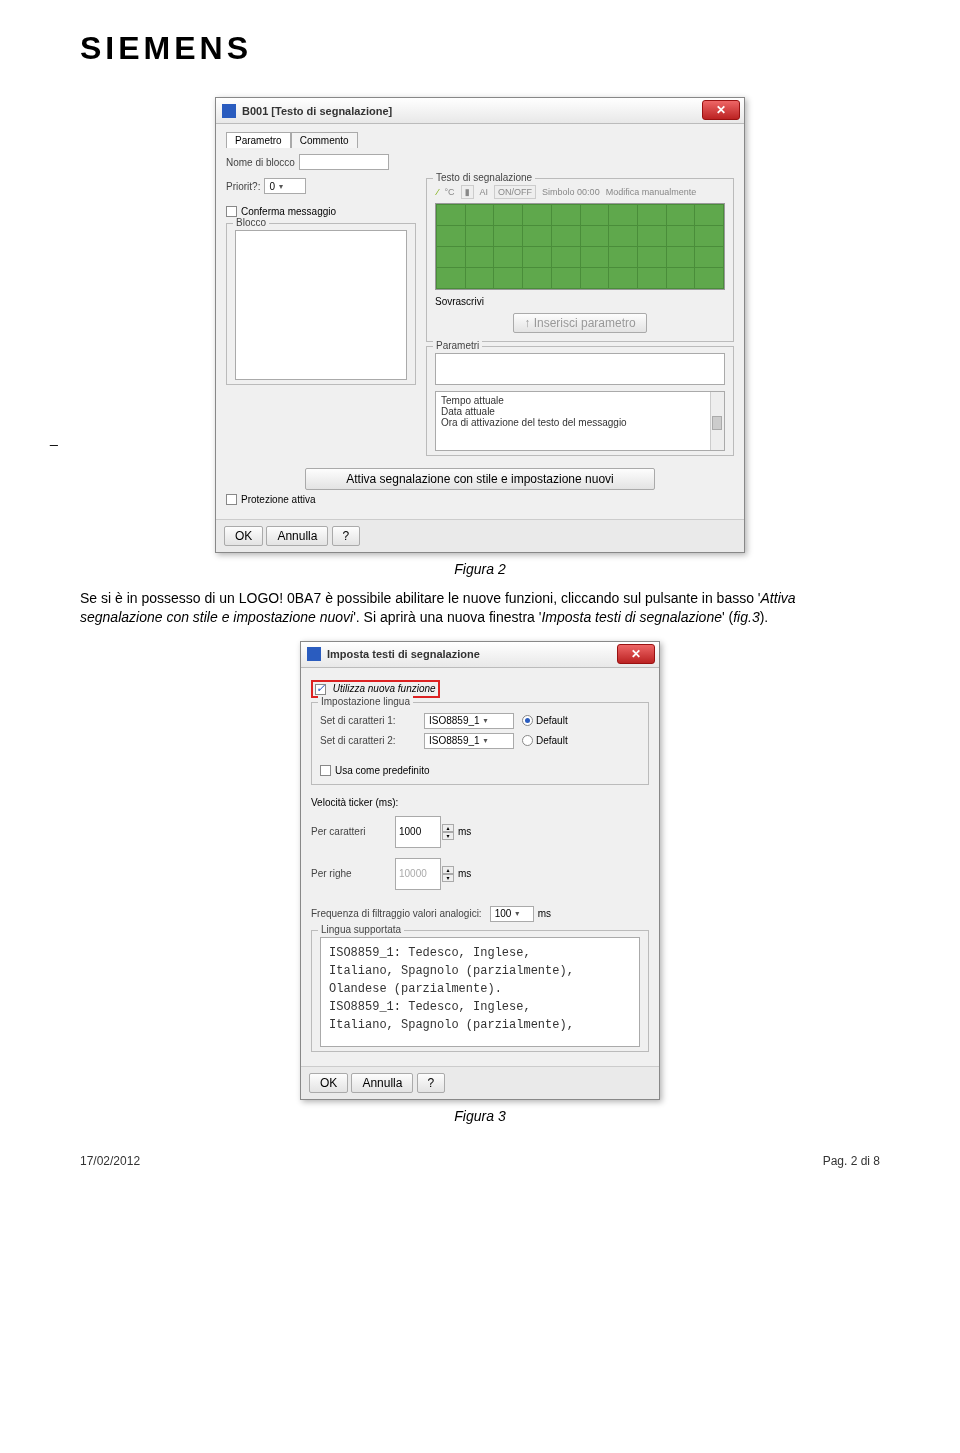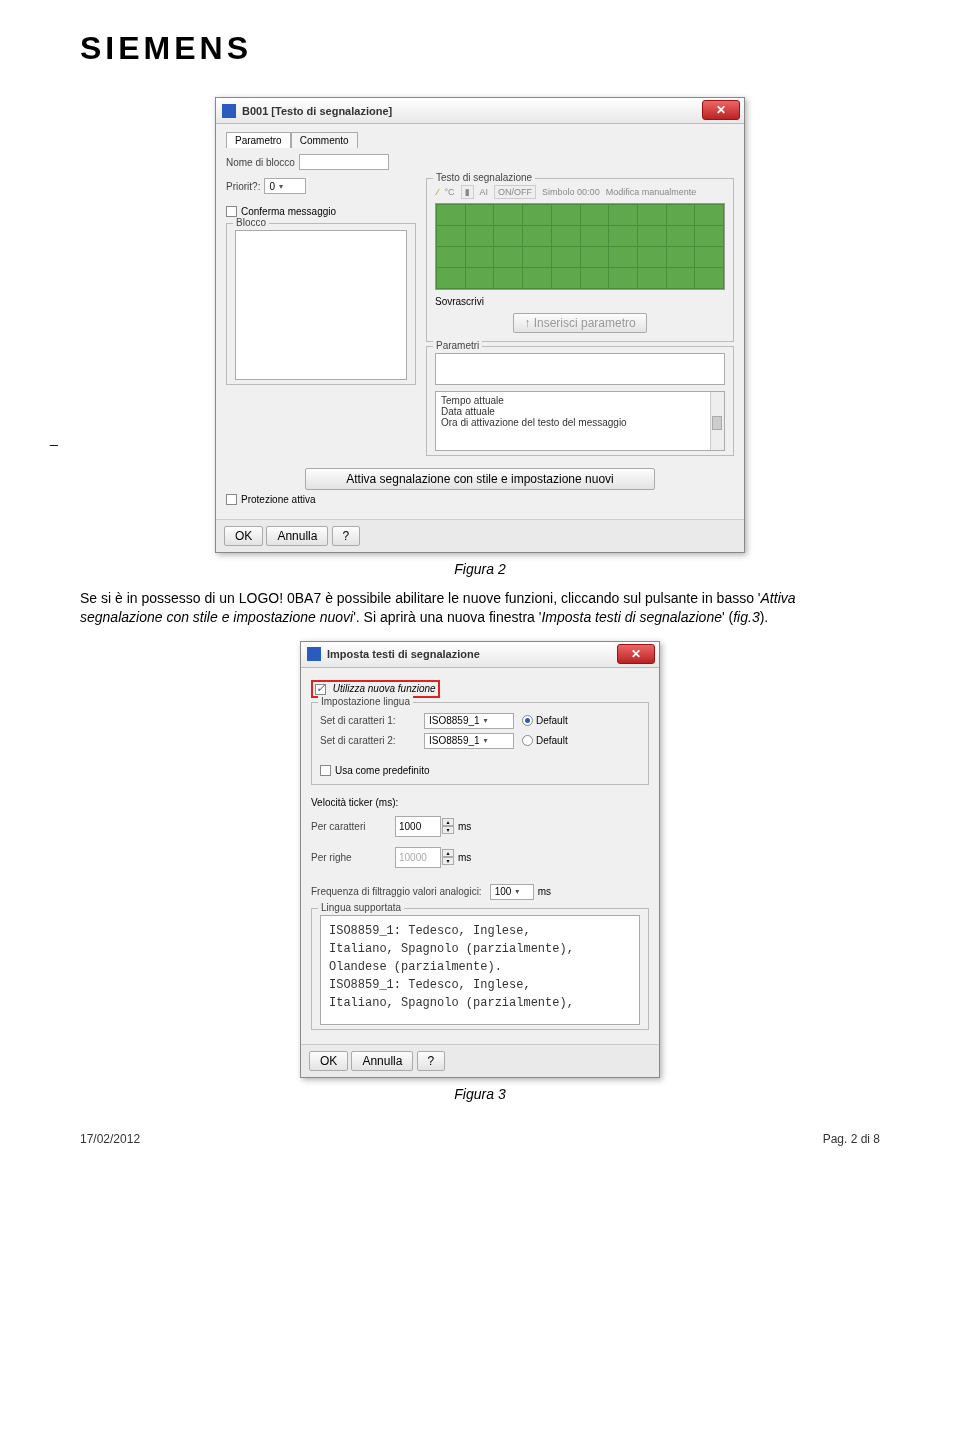--- a/index.html
+++ b/index.html
@@ -170,21 +170,21 @@
     display:inline-block; margin-right:3px; vertical-align:middle;
     position:relative; background:#fff;
   }
   .radio.checked::after {
     content:""; position:absolute; top:2px; left:2px; width:5px; height:5px;
     border-radius:50%; background:#2a5cbf;
   }
   .spin {
     display:inline-flex; align-items:center;
   }
-  .spin .sp-input { border:1px solid #aaa; background:#fff; width:46px; height:21px; font-size:10px; padding:0 3px; display:inline-flex; align-items:center;}
+  .spin .sp-input { border:1px solid #aaa; background:#fff; width:46px; height:32px; font-size:10px; padding:0 3px; display:inline-flex; align-items:center;}
   .spin .sp-btns { display:inline-flex; flex-direction:column; margin-left:1px; }
   .spin .sp-btns span { width:12px; height:8px; border:1px solid #aaa; background:#eee; font-size:6px; line-height:6px; text-align:center;}
   .lang-list {
     border:1px solid #aaa; background:#fff;
     padding:6px 8px; font-family:"Courier New",monospace;
     font-size:12px; line-height:1.5; height:110px; overflow:hidden; color:#333;
   }
   .footer {
     display:flex; justify-content:space-between;
     font-size:12px; margin-top:30px; color:#333;align-items:flex-end;

